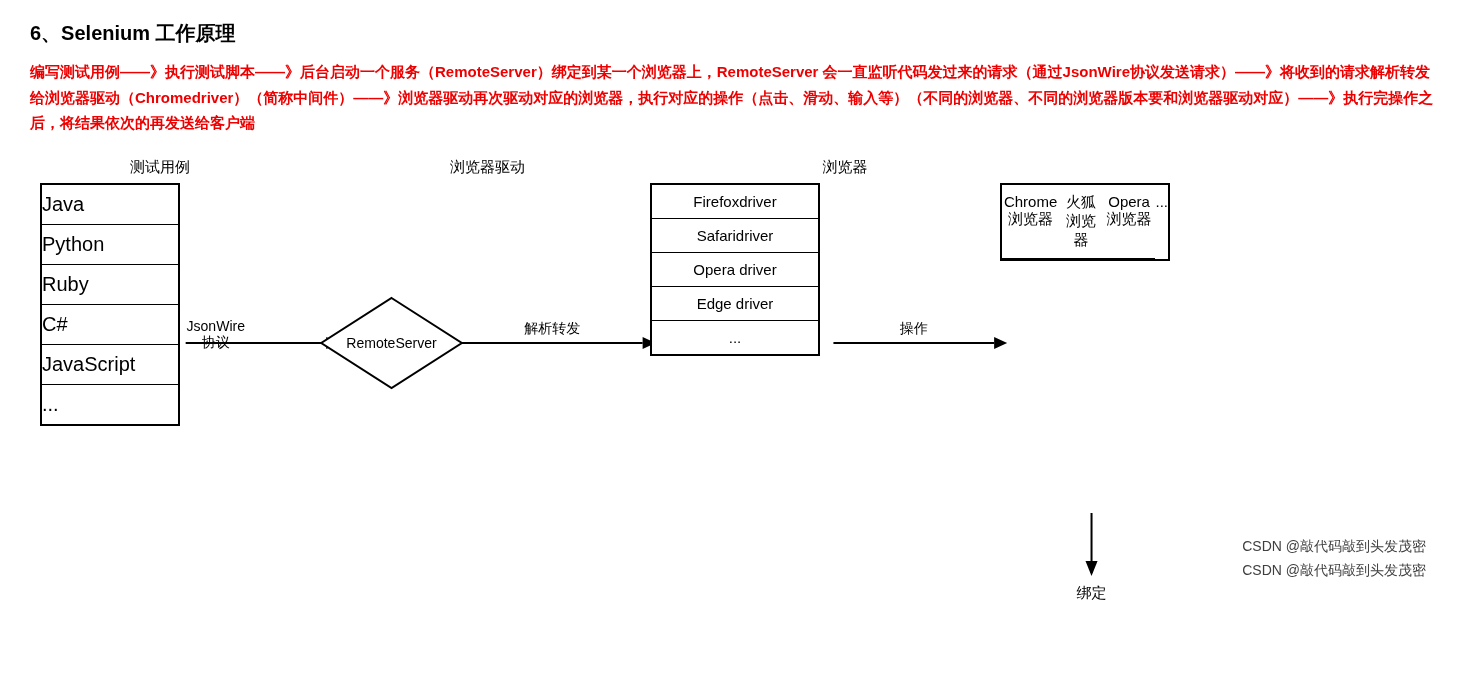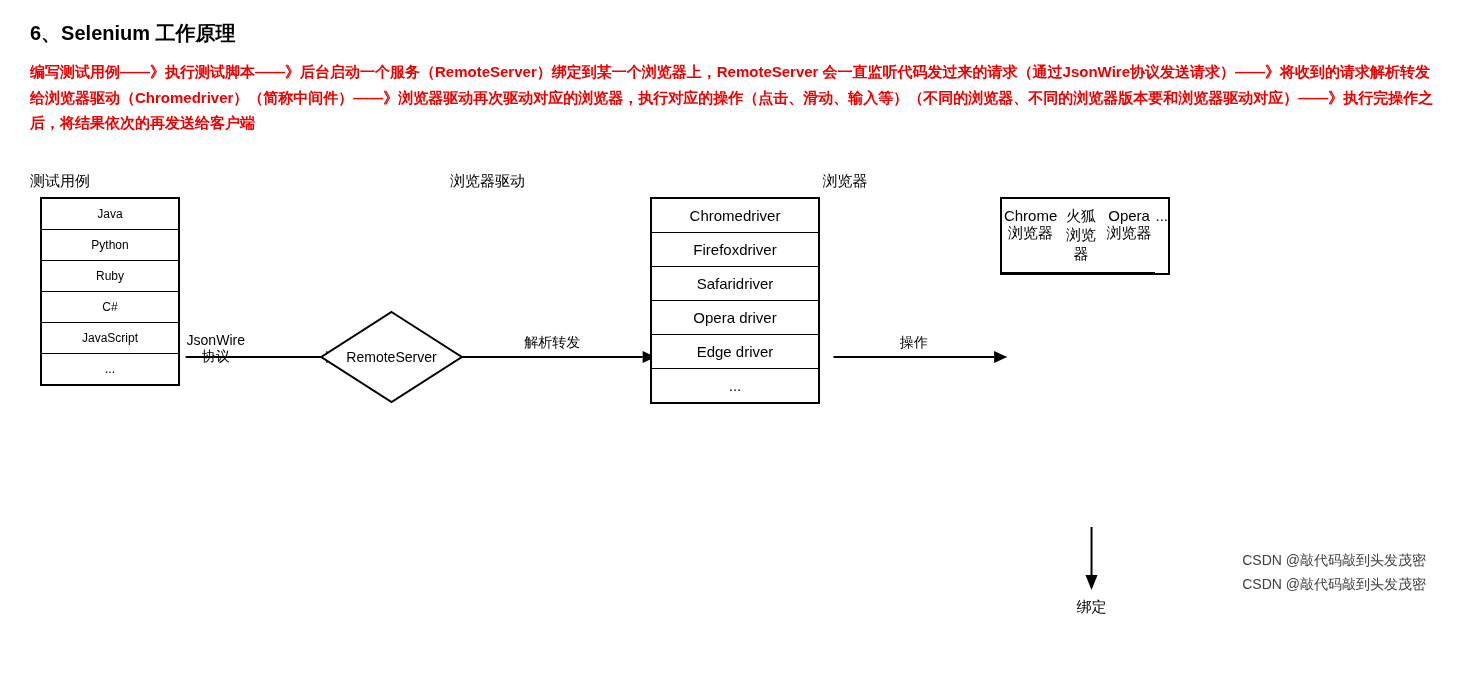--- a/index.html
+++ b/index.html
@@ -26,22 +26,22 @@
     }
     .test-cases-box {
       border: 2px solid #000;
       width: 140px;
       display: flex;
       flex-direction: column;
     }
     .tc-item {
       border-bottom: 1.5px solid #000;
       padding: 8px 0;
-      text-align: center;
-      font-size: 12px;
+      text-align: left;
+      font-size: 20px;
       background: #fff;
     }
     .tc-item:last-child {
       border-bottom: none;
     }
     .drivers-box {
       border: 2px solid #000;
       width: 170px;
       display: flex;
       flex-direction: column;
@@ -86,21 +86,21 @@
 <body>
 
 <div class="page-title">6、Selenium 工作原理</div>
 
 <div class="description">编写测试用例——》执行测试脚本——》后台启动一个服务（RemoteServer）绑定到某一个浏览器上，RemoteServer 会一直监听代码发过来的请求（通过JsonWire协议发送请求）——》将收到的请求解析转发给浏览器驱动（Chromedriver）（简称中间件）——》浏览器驱动再次驱动对应的浏览器，执行对应的操作（点击、滑动、输入等）（不同的浏览器、不同的浏览器版本要和浏览器驱动对应）——》执行完操作之后，将结果依次的再发送给客户端</div>
 
 <div class="diagram-wrapper">
 
   <div class="label-row">
 
-    <div style="width:160px; text-align:left;margin-top:14px;">
+    <div style="width:160px; text-align:right;">
       <span>测试用例</span>
     </div>
 
     <div style="width:260px;"></div>
 
     <div style="width:190px; text-align:left;">
       <span>浏览器驱动</span>
     </div>
 
     <div style="width:110px;"></div>
@@ -146,21 +146,20 @@
 
       <line x1="1057" y1="330" x2="1057" y2="390" stroke="#000" stroke-width="2"></line>
       <polygon points="1051,378 1057,393 1063,378" fill="#000"></polygon>
 
       <text x="1057" y="415" text-anchor="middle" font-size="15" fill="#000" font-family="Microsoft YaHei, Arial">绑定</text>
 
     </svg>
 
     <div style="position:absolute; left:620px; top:0px; width:175px;">
       <div class="drivers-box">
-        <div class="drv-item">Chromedriver</div>
         <div class="drv-item">Firefoxdriver</div>
         <div class="drv-item">Safaridriver</div>
         <div class="drv-item">Opera driver</div>
         <div class="drv-item">Edge driver</div>
         <div class="drv-item">...</div>
       </div>
     </div>
 
     <div style="position:absolute; left:970px; top:0px; width:175px;">
       <div class="browsers-box">

